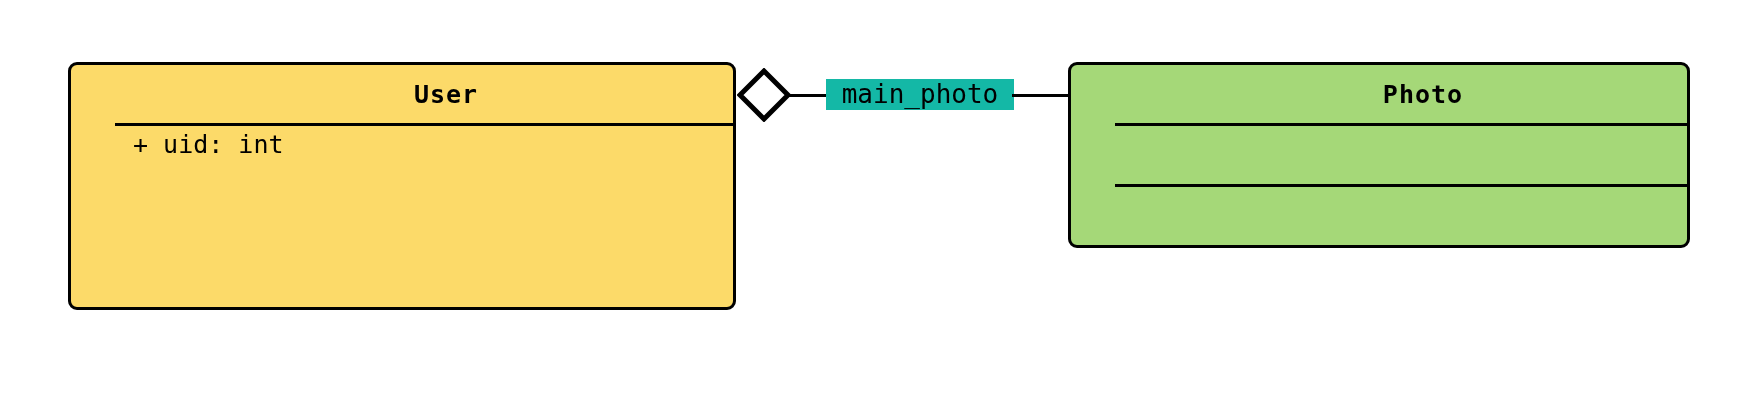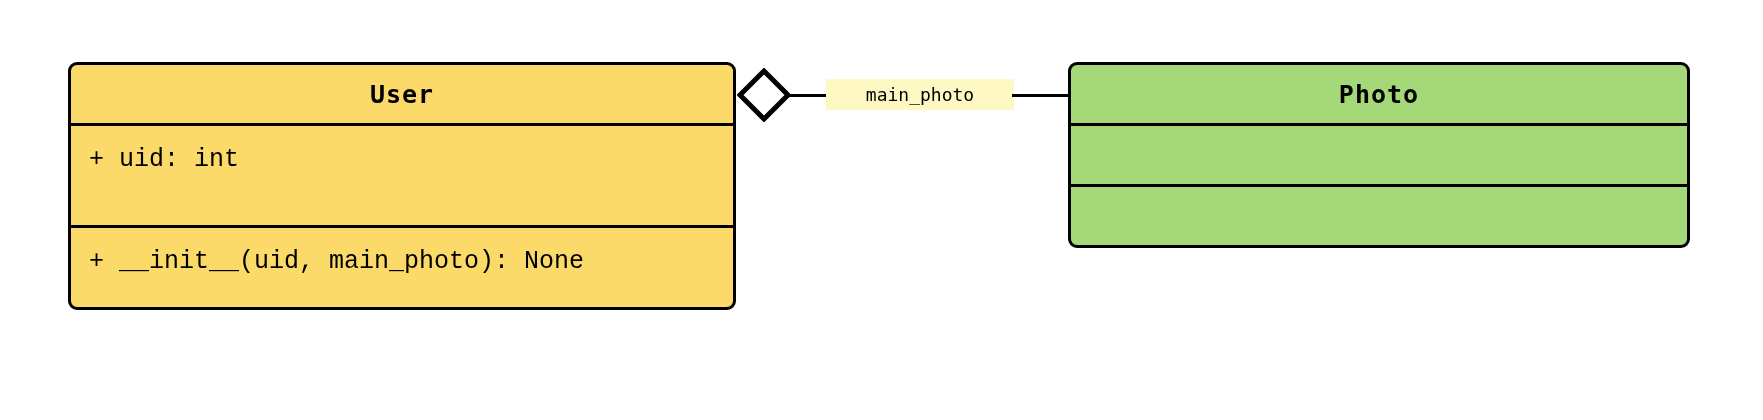--- a/index.html
+++ b/index.html
@@ -29,43 +29,43 @@
     border: 3px solid #000000;
     border-radius: 9px;
     overflow: hidden;
     background: #ffffff;
   }
 
   .uml-compartment {
     box-sizing: border-box;
     width: 100%;
     position: relative;
+    margin-left: 44px;
   }
 
   .uml-compartment + .uml-compartment {
     border-top: 3px solid #000000;
   }
 
   .uml-title {
     display: flex;
     align-items: center;
     justify-content: center;
     font-weight: bold;
     font-size: 25px;
     letter-spacing: 1px;
     color: #000000;
     white-space: pre;
   }
 
   .uml-members {
-    padding: 19px 18px 14px 18px;
+    padding: 4px 18px 14px 18px;
     font-size: 25px;
     line-height: 1.22;
     color: #000000;
-    font-family: Liberation Mono, monospace;
   }
 
   .member-line {
     white-space: pre;
     font-size: 25px;
     color: #000000;
   }
   .member-line b {
     font-weight: bold;
   }
@@ -116,42 +116,39 @@
     left: 1012px;
     top: 94px;
     width: 58px;
   }
   .assoc-label {
     position: absolute;
     left: 826px;
     top: 79px;
     width: 188px;
     text-align: center;
-    font-size: 18px;
+    font-size: 26px;
     line-height: 31px;
     color: #000000;
     white-space: pre;
-    background: #fef9c3;
+    background: #14b8a6;
   }
 </style>
 </head>
 <body>
 
 <div class="canvas">
 
   <div class="uml-class" id="user-class">
     <div class="uml-compartment c-title uml-title">User</div>
 
     <div class="uml-compartment c-attrs uml-members">
       <div class="member-line">+ uid: int</div>
     </div>
 
-    <div class="uml-compartment c-methods uml-members">
-      <div class="member-line">+ __init__(uid, main_photo): None</div>
-    </div>
   </div>
 
   <div class="assoc-diamond">
     <svg width="54" height="54" viewBox="0 0 54 54" aria-hidden="true">
       <polygon points="27,3 51,27 27,51 3,27" fill="#ffffff" stroke="#000000" stroke-width="5" stroke-linejoin="miter"></polygon>
     </svg>
   </div>
 
   <div class="assoc-line" id="assoc-line-left"></div>
   <div class="assoc-label">main_photo</div>

